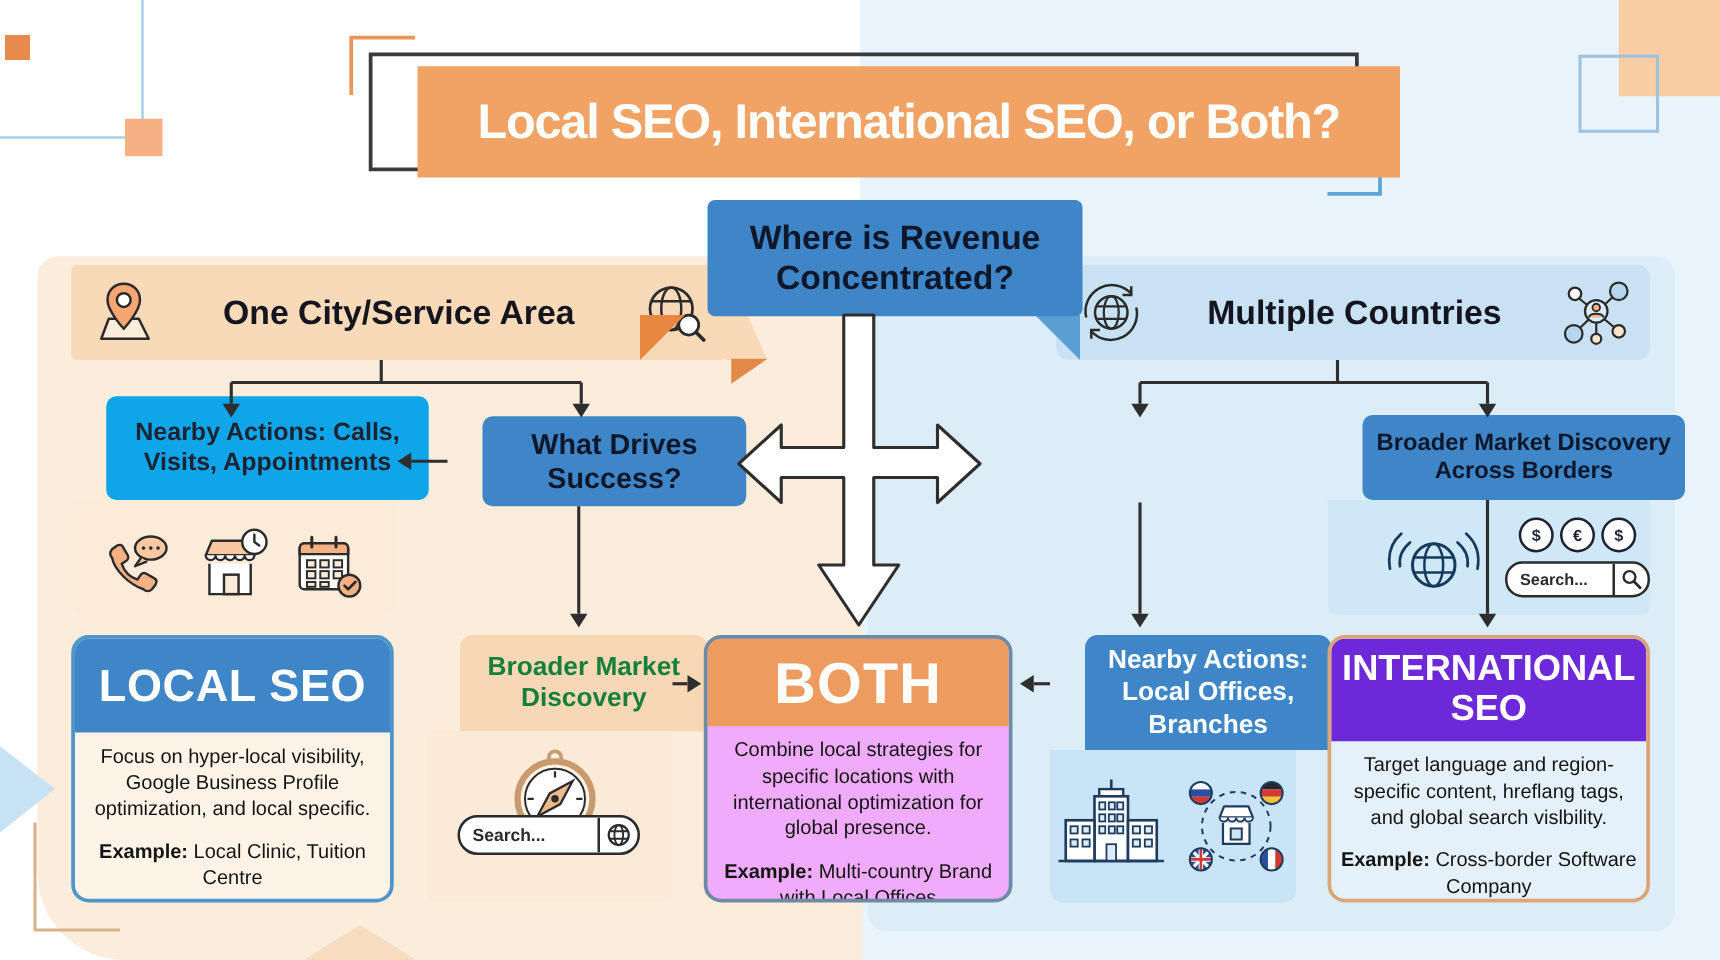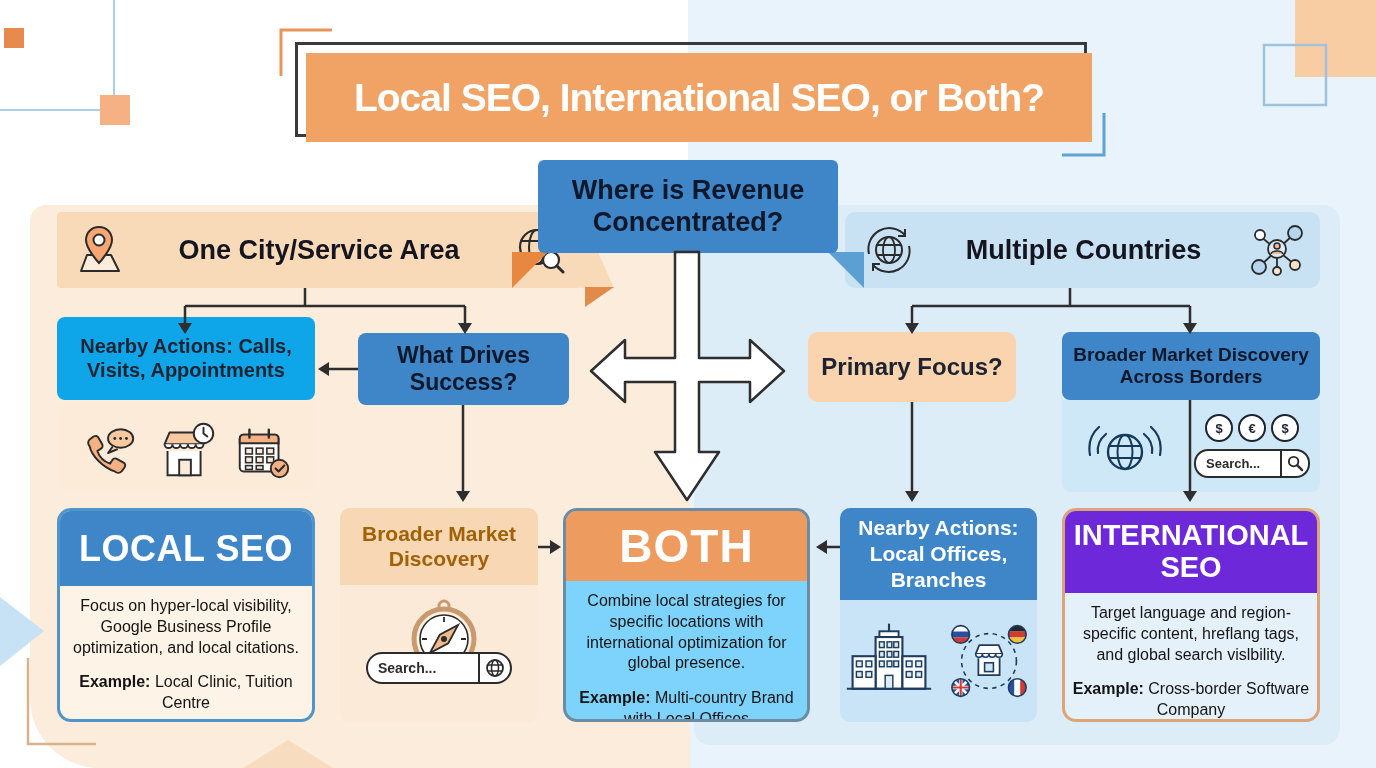--- a/index.html
+++ b/index.html
@@ -1,19 +1,19 @@
 <!DOCTYPE html>
 <html><head>
 <meta charset="utf-8">
 <style>
   html,body{margin:0;padding:0;background:#fff;}
   .canvas{position:relative;width:1376px;height:768px;overflow:hidden;
           font-family:"Liberation Sans",sans-serif;background:#ffffff;}
   .abs{position:absolute;}
-  .box{display:flex;align-items:center;justify-content:center;text-align:center;}
+  .box{display:flex;align-items:center;justify-content:center;text-align:center;margin-left:28px;}
   
   .bg-right{left:688px;top:0;width:688px;height:768px;background:#e9f3fb;}
   .panel-cream{left:30px;top:205px;width:660px;height:563px;background:#fbecdc;
                border-radius:16px 16px 0 70px;}
   .panel-blue{left:694px;top:205px;width:646px;height:540px;background:#dcedf8;border-radius:16px;}
   
   .title-outline{left:295px;top:42px;width:786px;height:89px;border:3px solid #3a3a3a;}
   .title-banner{left:306px;top:53px;width:786px;height:89px;background:#f0a365;
                 color:#fff;font-size:39px;font-weight:bold;letter-spacing:-1px;}
   
@@ -42,26 +42,26 @@
   .search-bar .sep{width:0;height:100%;border-left:2px solid #2b2b2b;}
   .search-bar .mag{display:flex;align-items:center;justify-content:center;width:26px;}
   
   .card{box-sizing:border-box;border-radius:14px;overflow:hidden;background:#fdf3e6;}
   .card .hd{display:flex;align-items:center;justify-content:center;text-align:center;
             color:#fff;font-weight:bold;line-height:1.1;}
   .card .bd{padding:10px 10px 0;text-align:center;color:#141414;font-size:16px;line-height:1.3;}
   .card .ex{margin-top:14px;text-align:center;color:#141414;font-size:16px;line-height:1.3;}
   .local-card{left:57px;top:508px;width:258px;height:214px;border:3px solid #4e95ca;}
   .local-card .hd{height:75px;background:#3e86c7;font-size:36px;letter-spacing:.5px;}
-  .both-card{left:563px;top:508px;width:247px;height:214px;border:3px solid #6b8ca3;background:#7dd3fc;}
+  .both-card{left:563px;top:508px;width:247px;height:214px;border:3px solid #6b8ca3;background:#f0abfc;}
   .both-card .hd{height:70px;background:#ee9b60;font-size:46px;letter-spacing:1px;}
   .intl-card{left:1062px;top:508px;width:258px;height:214px;border:3px solid #dba578;background:#e5f1fa;}
   .intl-card .hd{height:82px;background:#6d28d9;font-size:29px;}
   .disc-head{left:340px;top:508px;width:198px;height:77px;background:#f8d7b5;border-radius:10px 10px 0 0;
-             font-size:21px;font-weight:bold;color:#a16207;line-height:1.15;}
+             font-size:21px;font-weight:bold;color:#15803d;line-height:1.15;}
   .disc-panel{left:340px;top:585px;width:198px;height:137px;background:#fcead8;border-radius:0 0 10px 10px;}
   .off-head{left:840px;top:508px;width:197px;height:92px;background:#3e86c7;border-radius:10px 10px 0 0;
             color:#ffffff;font-size:21px;font-weight:bold;line-height:1.25;}
   .off-panel{left:840px;top:600px;width:197px;height:122px;background:#c9e4f6;border-radius:0 0 10px 10px;
              display:flex;align-items:center;justify-content:center;gap:8px;}
   svg{display:block;}
   .layer{left:0;top:0;width:1376px;height:768px;pointer-events:none;}
 </style>
 </head>
 <body>
@@ -191,23 +191,20 @@
         <circle cx="49" cy="45" r="9" fill="#f5b184" stroke="#2b2b2b" stroke-width="2"></circle>
         <path d="M45 45 l3 3 l6 -6" stroke="#2b2b2b" stroke-width="2.2" fill="none" stroke-linecap="round" stroke-linejoin="round"></path>
       </svg>
     </span>
   </div>
 
   <div class="abs box node blue-node what-drives">
     <span>What Drives Success?</span>
   </div>
 
-  <div class="abs box node peach-node primary-focus">
-    <span>Primary Focus?</span>
-  </div>
 
   <div class="abs box node blue-node borders-node">
     <span>Broader Market Discovery Across Borders</span>
   </div>
   <div class="abs borders-icons">
     <span class="box" style="width:126px;">
       <svg width="78" height="58" viewBox="0 0 78 58">
         <circle cx="39" cy="35" r="17" fill="none" stroke="#163a5c" stroke-width="2.4"></circle>
         <ellipse cx="39" cy="35" rx="7.5" ry="17" fill="none" stroke="#163a5c" stroke-width="2"></ellipse>
         <path d="M23 29 H55 M23 41 H55" stroke="#163a5c" stroke-width="2" fill="none"></path>
@@ -231,21 +228,21 @@
             <circle cx="7" cy="7" r="5" fill="none" stroke="#2b2b2b" stroke-width="2"></circle>
             <path d="M11 11 L16 16" stroke="#2b2b2b" stroke-width="2.4" stroke-linecap="round"></path>
           </svg>
         </span>
       </span>
     </span>
   </div>
 
   <div class="abs card local-card">
     <div class="hd">LOCAL SEO</div>
-    <div class="bd">Focus on hyper-local visibility, Google Business Profile optimization, and local citations.</div>
+    <div class="bd">Focus on hyper-local visibility, Google Business Profile optimization, and local specific.</div>
     <div class="ex">
       <b>Example:</b>
       <span>Local Clinic, Tuition Centre</span>
     </div>
   </div>
 
   <div class="abs box disc-head">
     <span>Broader Market Discovery</span>
   </div>
   <div class="abs disc-panel">

